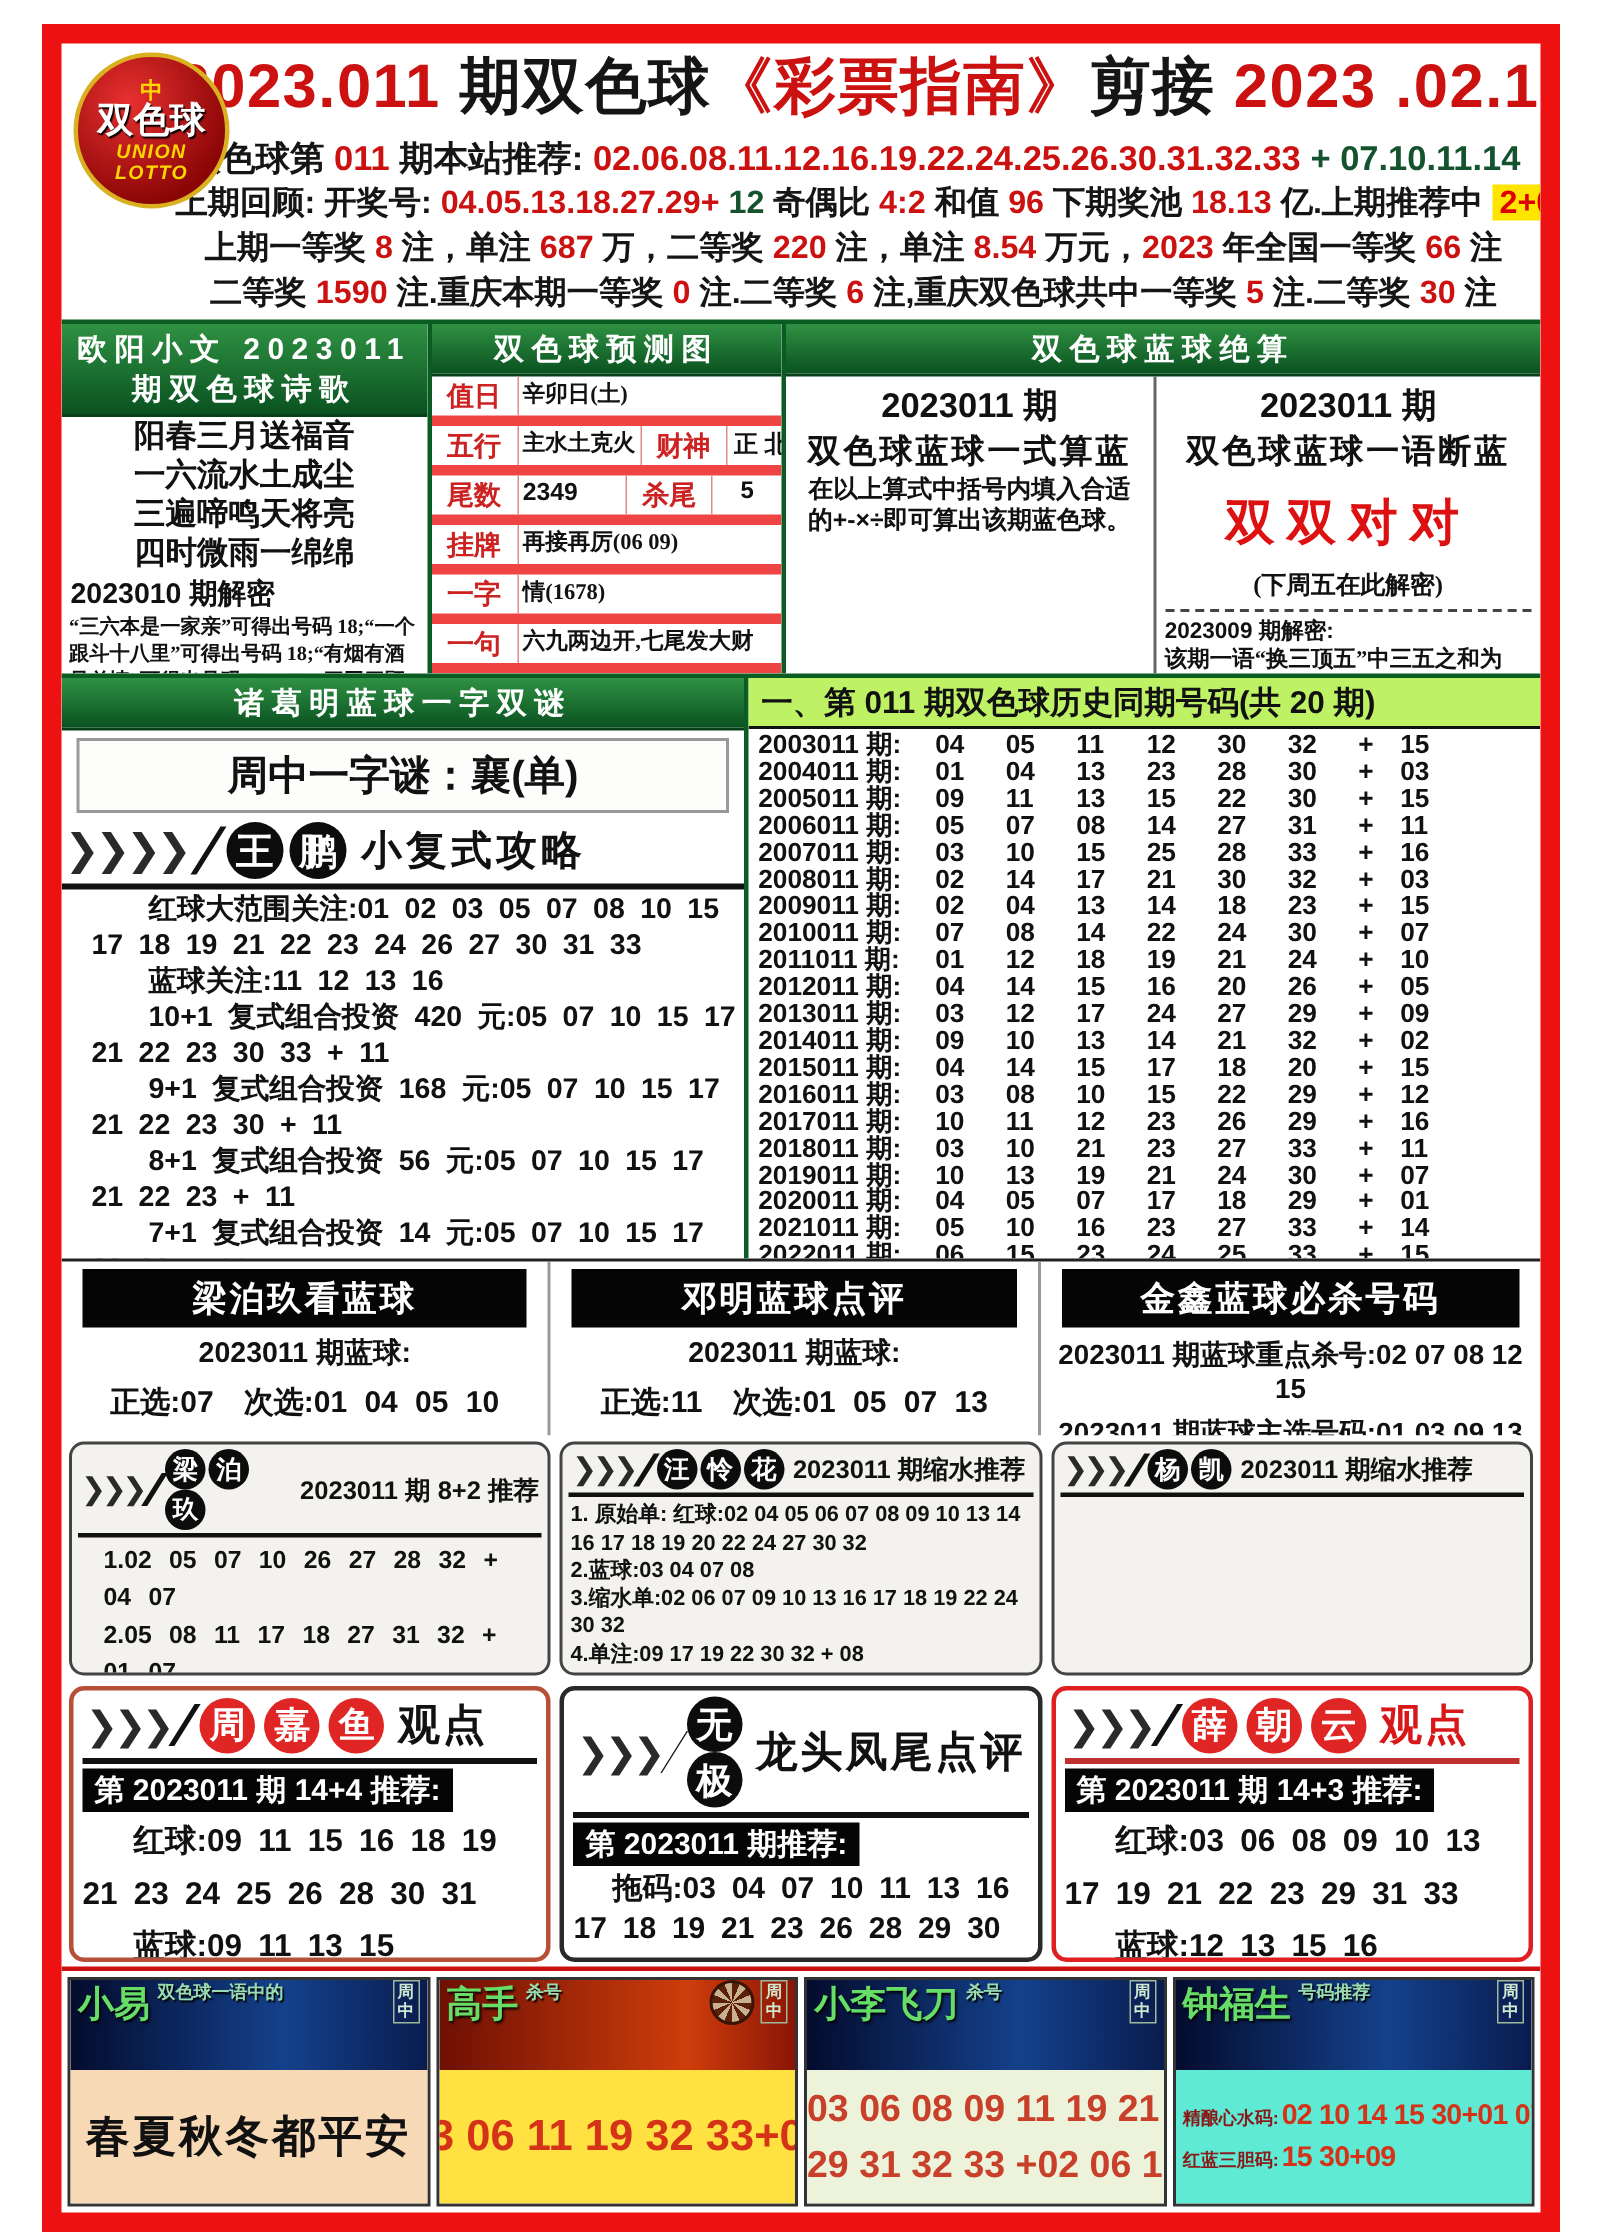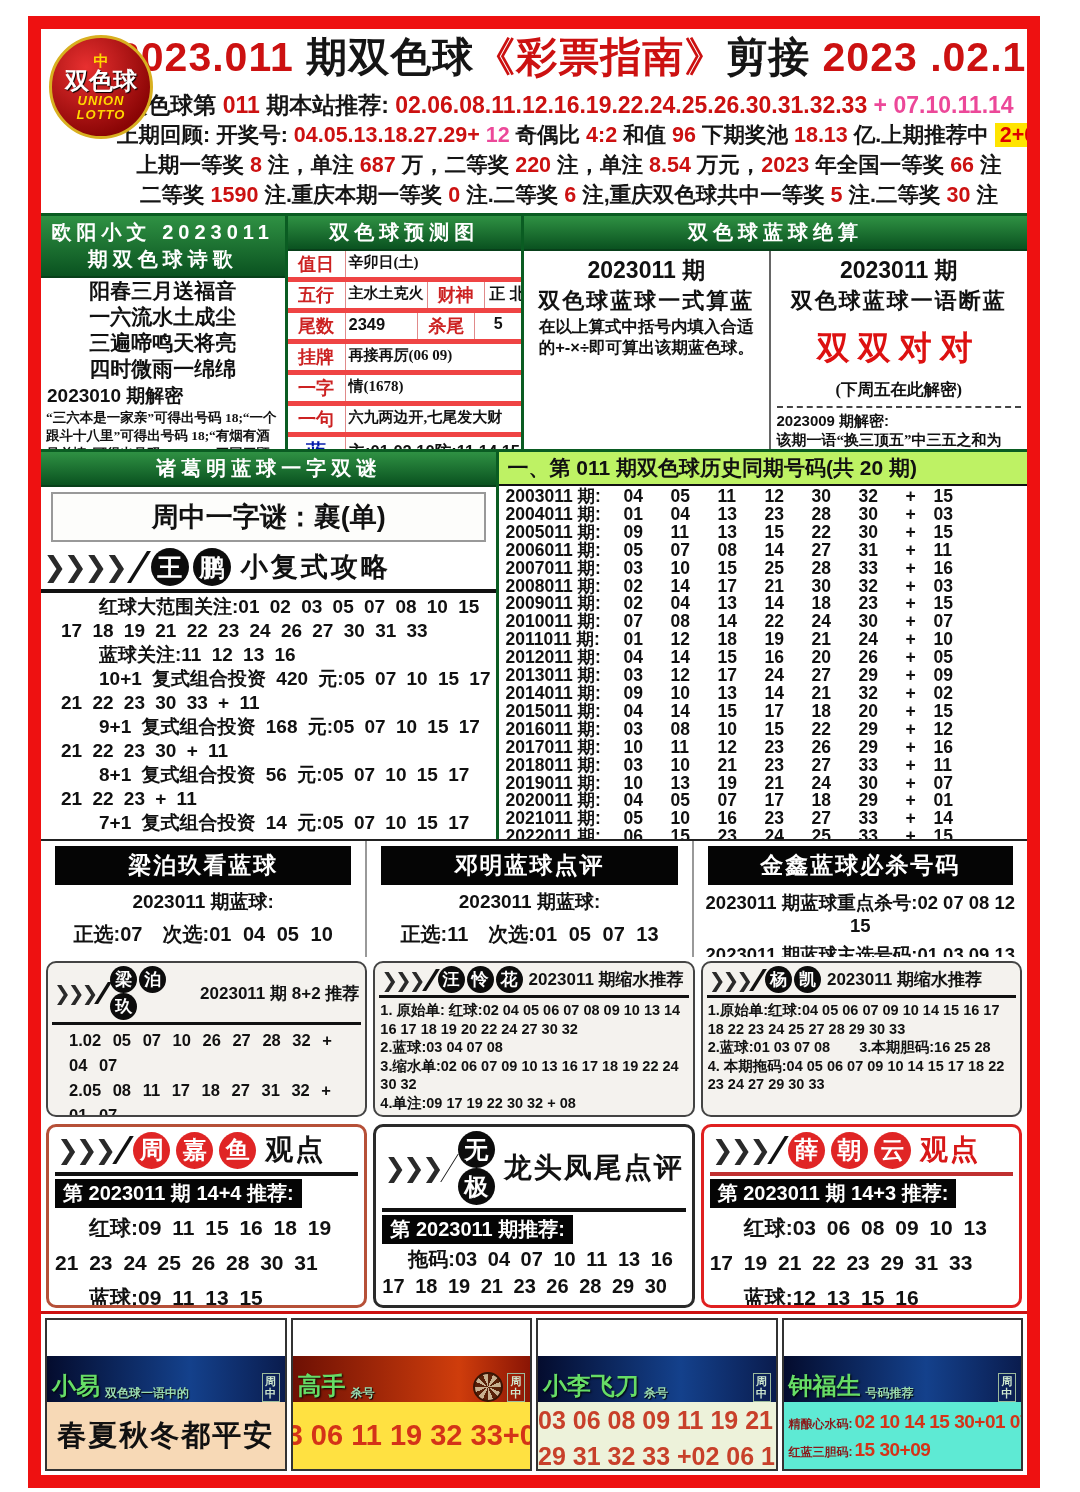--- a/index.html
+++ b/index.html
@@ -2,21 +2,21 @@
 <html><head>
 <meta charset="utf-8">
 <style>
   html,body{margin:0;padding:0;background:#ffffff;}
   *{box-sizing:border-box;}
   body{font-family:"Liberation Sans","DejaVu Sans",sans-serif;font-weight:bold;color:#111;}
   .canvas{position:relative;width:1080px;height:1492px;background:#fff;overflow:hidden;}
   .page{position:absolute;left:28px;top:16px;width:1012px;height:1472px;border:13px solid #ee1111;background:#fff;display:flex;flex-direction:column;overflow:hidden;}
 
   
-  .red{color:#cc1111;} .blk{color:#151515;} .blu{color:#ec4899;}
+  .red{color:#cc1111;} .blk{color:#151515;} .blu{color:#14532d;}
   .hl{color:#dd0000;background:#ffe400;padding:0 5px;}
 
   
   .masthead{position:relative;height:184px;flex:0 0 auto;padding:4px 6px 0 6px;overflow:hidden;}
   .logo{position:absolute;left:8px;top:6px;width:104px;height:104px;border-radius:50%;
         background:radial-gradient(circle at 35% 30%,#e83030,#8a0505 75%);
         border:3px solid #d8b020;display:flex;flex-direction:column;align-items:center;justify-content:center;z-index:2;}
   .logo-flame{color:#ffd700;font-size:15px;line-height:1;}
   .logo-name{color:#fff;font-size:24px;line-height:1.1;text-shadow:1px 1px 1px #000;}
   .logo-sub{color:#ffd700;font-size:13px;font-style:italic;line-height:1.05;letter-spacing:1px;}
@@ -29,21 +29,21 @@
   .sec-header{background:linear-gradient(180deg,#2f9143,#0a5220);color:#fff;text-align:center;
               font-size:20px;padding:3px 0;letter-spacing:5px;border-bottom:2px solid #08401a;}
 
   
   .row1{flex:0 0 236px;display:flex;border-top:3px solid #0a5c22;overflow:hidden;}
   .col-poem{width:25%;border-right:3px solid #0a5c22;overflow:hidden;}
   .poem-line{font-size:21px;text-align:center;line-height:26px;}
   .decode-title{font-size:19px;margin:1px 6px 0 6px;}
   .decode-body{font-size:13.5px;line-height:1.32;padding:0 5px;font-family:"Liberation Serif","DejaVu Serif",serif;}
   .col-pred{width:24%;border-right:3px solid #0a5c22;overflow:hidden;}
-  .pred-row{display:flex;border-bottom:5px solid #ef4444;align-items:stretch;}
+  .pred-row{display:flex;border-bottom:7px solid #ef4444;align-items:stretch;}
   .pl,.pl2{width:58px;color:#cc2222;font-size:18px;text-align:center;border-right:1px solid #e08a8a;flex:0 0 auto;padding:1px 0;}
   .pl2{border-left:1px solid #e08a8a;}
   .pv{flex:1;font-size:15px;padding:2px 3px;font-family:"Liberation Serif","DejaVu Serif",serif;white-space:nowrap;}
   .pv2{width:46px;font-size:16px;text-align:center;flex:0 0 auto;padding:2px 0;}
   .pred-row.tall{min-height:30px;align-items:center;}
   .pl.bluechar{color:#0018aa;font-size:20px;}
   .pl.redchar{color:#cc1111;font-size:20px;}
   .pv.nums{font-family:"Liberation Sans","DejaVu Sans",sans-serif;font-size:16.5px;}
   .col-calc{flex:1;overflow:hidden;}
   .calc-cols{display:flex;height:100%;}
@@ -115,21 +115,21 @@
   .cbadges.black .cbadge{background:#0c0c0c;}
   .view-title{font-size:28px;margin-left:6px;letter-spacing:2px;white-space:nowrap;}
   .view-title.redtxt{color:#d81818;}
   .view-sub{display:inline-block;background:#050505;color:#fff;font-size:20px;padding:1px 8px;margin:3px 0 2px 0;}
   .view-line{font-size:21px;line-height:35px;text-indent:34px;word-spacing:5px;}
   .vb-wuji .view-line{font-size:20px;line-height:27px;text-indent:26px;}
 
   
   .row6{flex:1;display:flex;border-top:3px solid #cc1111;overflow:hidden;padding:3px 2px;}
   .bbox{flex:1;border:2px solid #333;margin:1px 2px;display:flex;flex-direction:column;overflow:hidden;}
-  .bhead{height:46px;flex:0 0 auto;display:flex;align-items:flex-end;padding:0 5px;margin-top:36px;}
+  .bhead{height:60px;flex:0 0 auto;display:flex;align-items:flex-start;padding:0 5px;}
   .bh-blue{background:linear-gradient(90deg,#040c2e,#14418c 60%,#0a1c4e);}
   .bh-red{background:linear-gradient(90deg,#6e1004,#cf3d0c 70%,#8a1505);}
   .bname{font-size:24px;color:#66dd66;text-shadow:1px 1px 2px #000;white-space:nowrap;}
   .bsub{font-size:12px;color:#9adbb0;margin-left:5px;text-shadow:1px 1px 1px #000;white-space:nowrap;}
   .bbadge{margin-left:auto;width:18px;font-size:11px;line-height:1.15;color:#cfe8cf;border:1px solid #9cba9c;
           text-align:center;padding:1px 1px;word-break:break-all;flex:0 0 auto;}
   .dart{margin-left:auto;width:30px;height:30px;border-radius:50%;flex:0 0 auto;
         background:repeating-conic-gradient(#5a2008 0 22.5deg,#c8b090 22.5deg 45deg);border:2px solid #3a1505;margin-right:4px;}
   .dart + .bbadge{margin-left:0;}
   .bcontent{flex:1;display:flex;flex-direction:column;justify-content:center;}
@@ -575,26 +575,20 @@
     </div>
     <div class="tipbox">
       <div class="tip-head">
         <span class="chev">❯❯❯</span>
         <span class="slash"></span>
         <span>
           
         <span class="obadge">杨</span><span class="obadge">凯</span></span>
         <span class="tip-title">2023011 期缩水推荐</span>
       </div>
-      <div class="tip-lines">
-
-      <div class="tip-line">1.原始单:红球:04 05 06 07 09 10 14 15 16 17 18 22 23 24 25 27 28 29 30 33</div>
-            <div class="tip-line">2.蓝球:01 03 07 08　　3.本期胆码:16 25 28</div>
-            <div class="tip-line">4. 本期拖码:04 05 06 07 09 10 14 15 17 18 22 23 24 27 29 30 33</div>
-          </div>
     </div>
   </div>
 
   <div class="row5">
     <div class="viewbox vb-zhou">
       <div class="view-head">
         <span class="chev">❯❯❯</span>
         <span class="slash"></span>
         <span class="cbadges red">
           

